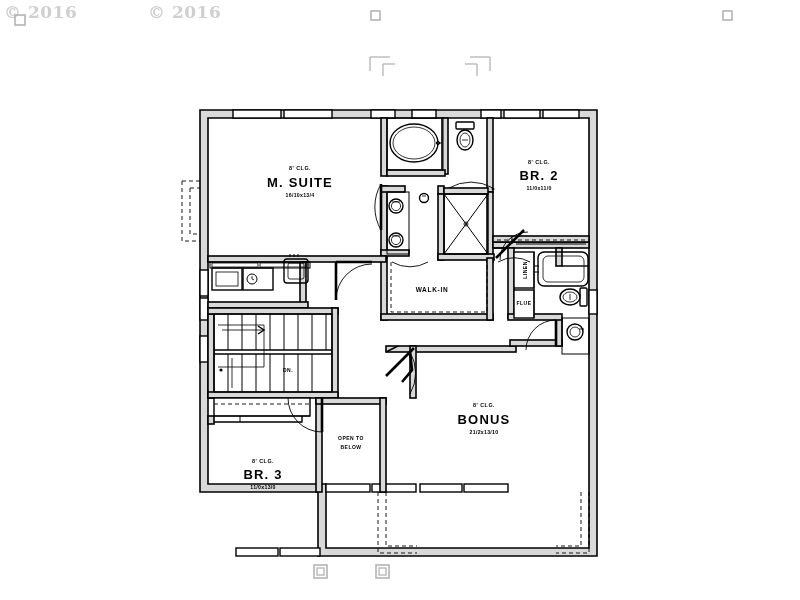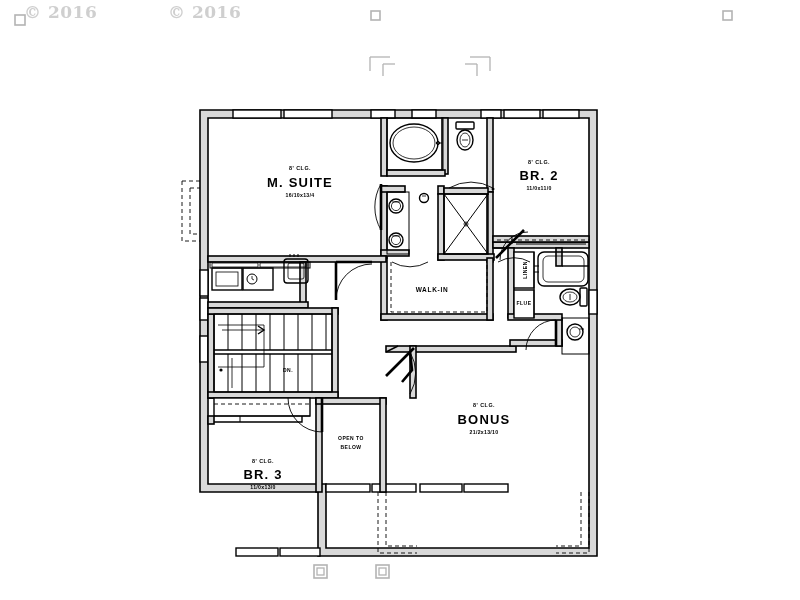--- a/index.html
+++ b/index.html
@@ -2,21 +2,21 @@
 <html><head>
 <meta charset="utf-8">
 <style>
   html,body{margin:0;padding:0;background:#ffffff;}
   body{width:800px;height:600px;overflow:hidden;
        font-family:"Liberation Sans", sans-serif;}
   #stage{position:relative;width:800px;height:600px;background:#ffffff;}
   #plan{position:absolute;left:0;top:0;width:800px;height:600px;}
   .wm{position:absolute;color:#cfcfcf;font-family:"DejaVu Serif",serif;
       font-weight:bold;font-size:17px;letter-spacing:0.5px;
-      user-select:none;white-space:nowrap;margin-left:20px;}
+      user-select:none;white-space:nowrap;}
   #wm1{left:4px;top:2px;}
   #wm2{left:148px;top:2px;}
 </style>
 </head>
 <body>
 
 <div id="stage">
 
   <div class="wm" id="wm1">© 2016</div>
   <div class="wm" id="wm2">© 2016</div>

